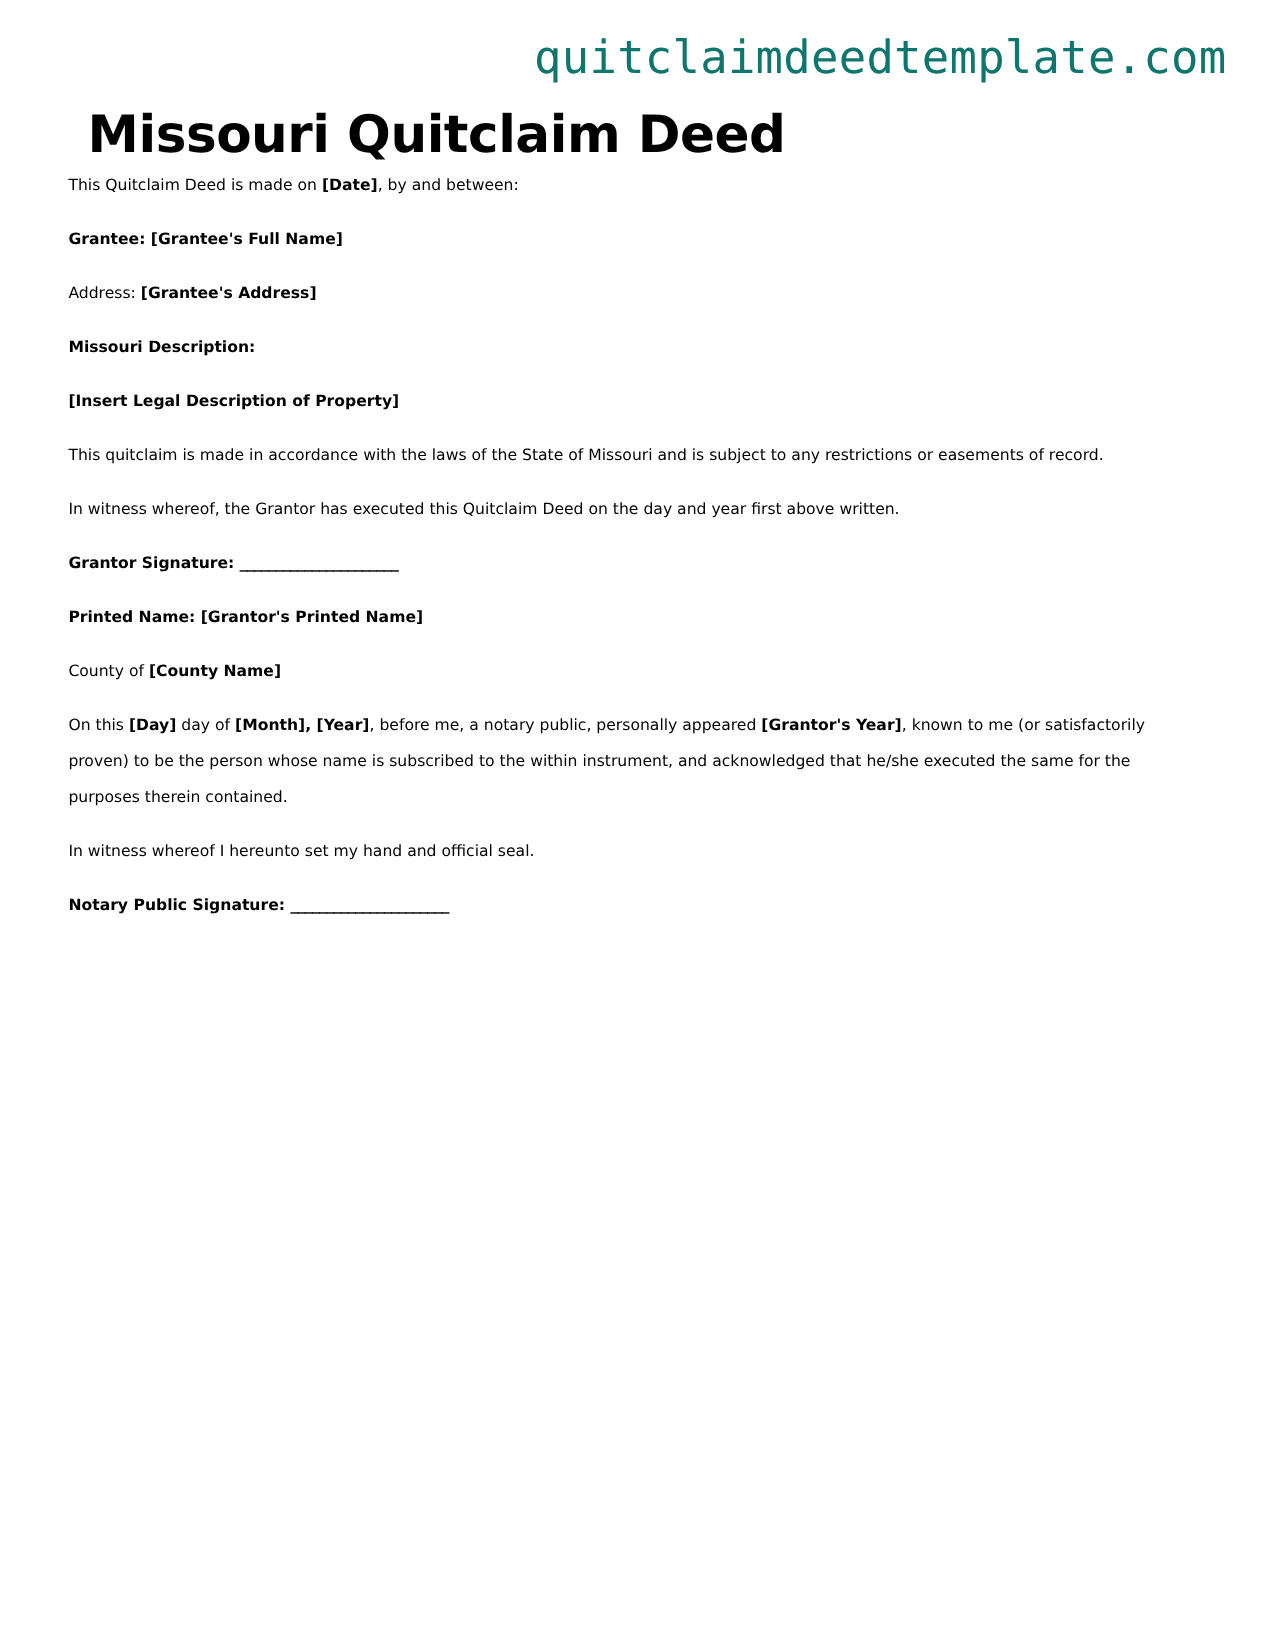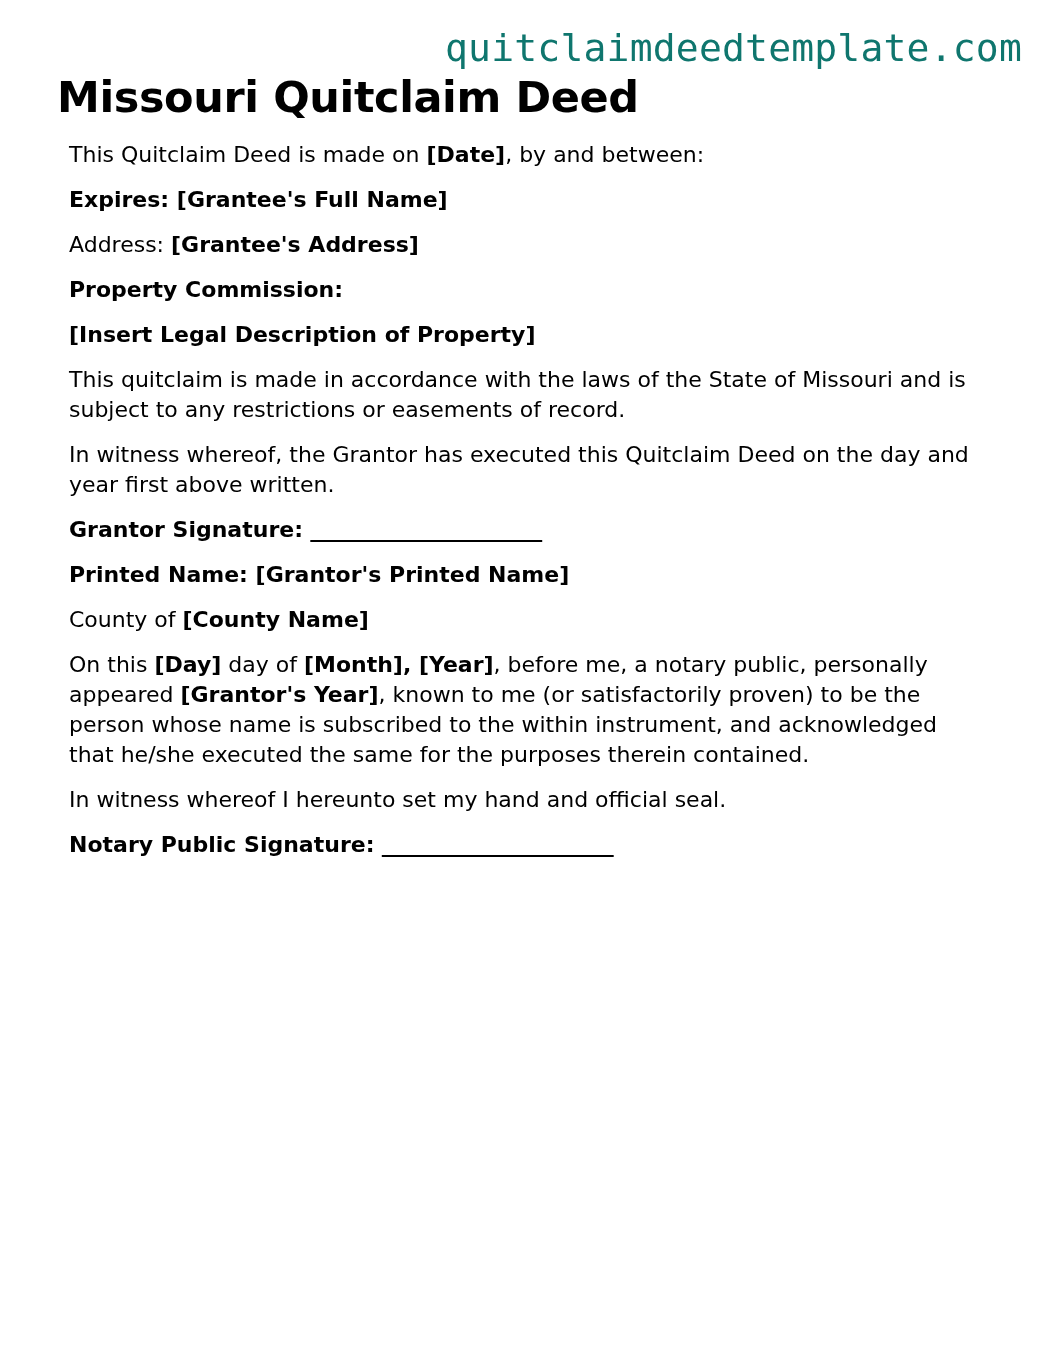--- a/index.html
+++ b/index.html
@@ -42,43 +42,43 @@
   }
 
   .content {
     position: absolute;
     left: 57px;
     top: 0;
     width: 930px;
   }
 
   h1.doc-title {
-    margin: 0;
+    margin: 16px;
     padding: 0;
     position: absolute;
     left: 0;
     top: 72px;
     font-size: 43px;
     line-height: 50px;
     font-weight: bold;
     letter-spacing: -0.4px;
     white-space: nowrap;
   }
 
   .body-block {
     position: absolute;
     left: 0;
     top: 140px;
     width: 930px;
   }
 
   p.para {
-    margin: 0 0 0 12px;
+    margin: 0 0 0 0;
     padding: 0;
-    font-size: 22px;
+    font-size: 13px;
     line-height: 30px;
     font-weight: 400;
     text-align: left;
   }
 
   p.para + p.para {
     margin-top: 15px;
   }
 
   p.para.bold {
@@ -106,26 +106,26 @@
   <div class="content">
 
     <h1 class="doc-title">Missouri Quitclaim Deed</h1>
 
     <div class="body-block">
 
       <p class="para"><span>This Quitclaim Deed is made on </span><b>[Date]</b><span>, by and between:</span></p>
 
 
 
-      <p class="para bold"><span>Expires: </span><span>[Grantee's Full Name]</span></p>
+      <p class="para bold"><span>Grantee: </span><span>[Grantee's Full Name]</span></p>
 
       <p class="para"><span>Address: </span><b>[Grantee's Address]</b></p>
 
 
-      <p class="para bold">Property Commission:</p>
+      <p class="para bold">Missouri Description:</p>
 
       <p class="para bold">[Insert Legal Description of Property]</p>
 
       <p class="para">This quitclaim is made in accordance with the laws of the State of Missouri and is subject to any restrictions or easements of record.</p>
 
       <p class="para">In witness whereof, the Grantor has executed this Quitclaim Deed on the day and year first above written.</p>
 
       <p class="para bold"><span>Grantor Signature: </span><span class="sigline">______________________</span></p>
 
       <p class="para bold"><span>Printed Name: </span><span>[Grantor's Printed Name]</span></p>

